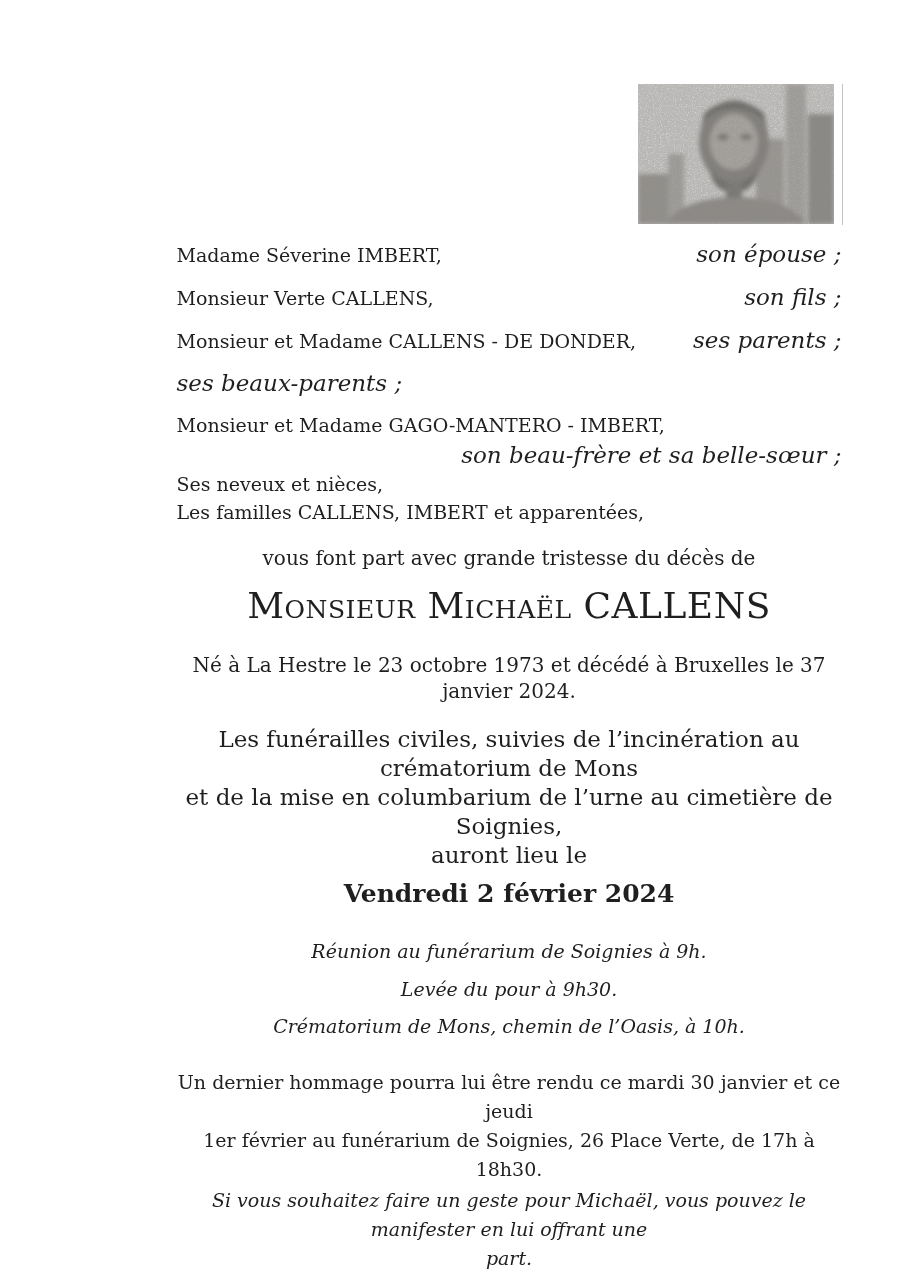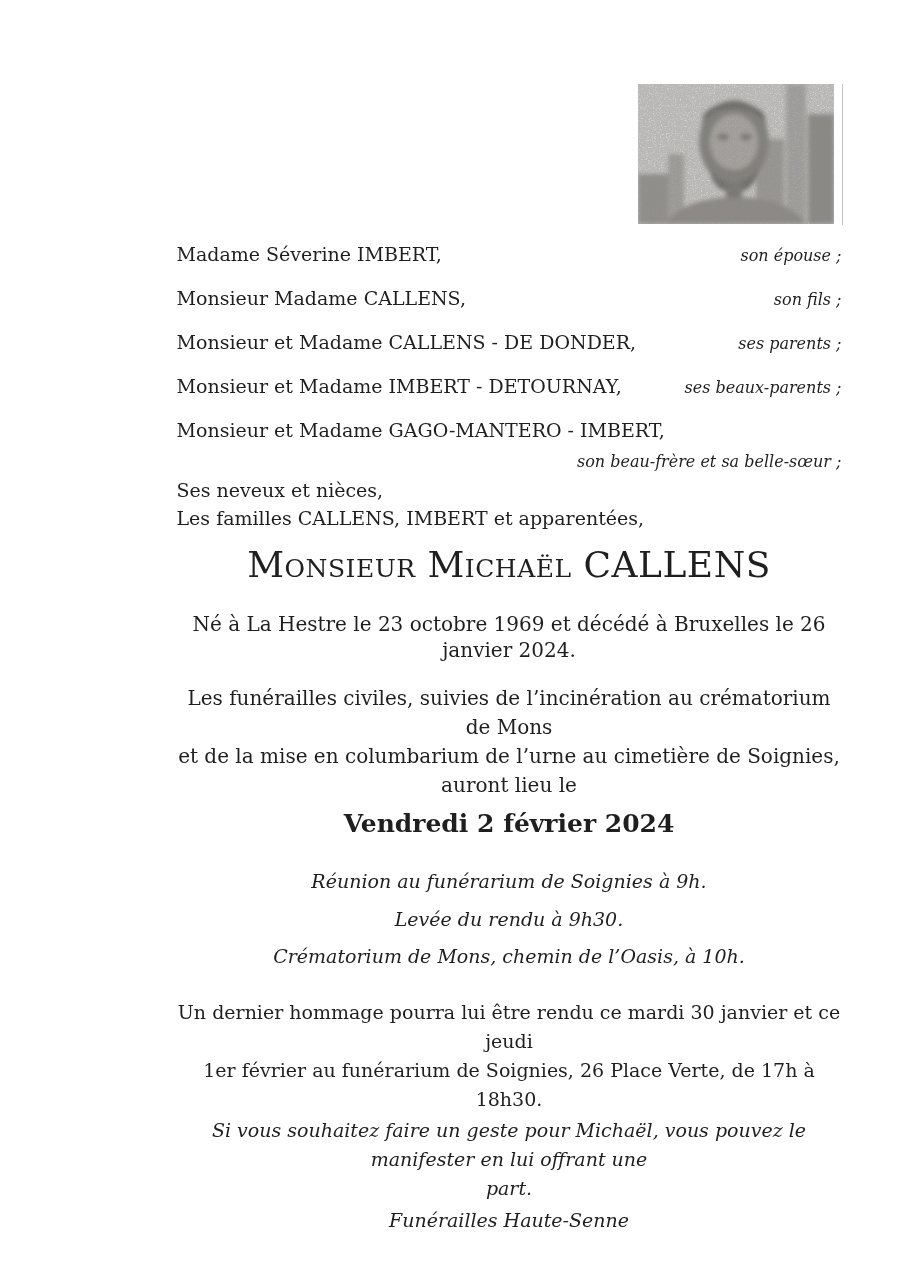--- a/index.html
+++ b/index.html
@@ -40,34 +40,34 @@
     display: flex;
     justify-content: space-between;
     align-items: baseline;
     font-size: 19px;
     line-height: 24px;
   }
   .family-row.r1, .family-row.r2, .family-row.r3, .family-row.r4 { margin-bottom: 18px; }
   .family-row.r5 { margin-bottom: 6px; }
   .family-row.r6 { display: block; text-align: right; margin-bottom: 4px; }
   .family-row.r7 { margin-bottom: 4px; align-items: flex-end; }
-  .relation { font-style: italic; font-size: 16px; text-align: center; }
+  .relation { font-style: italic; font-size: 23px; }
   .center { text-align: center; }
   .intro { margin: 21px 0 0; font-size: 20px; line-height: 26px; }
   .deceased {
     margin: 13px 0 0;
     font-size: 36px;
     line-height: 44px;
     font-weight: 500;
     font-variant: small-caps;
     letter-spacing: 0.5px;
     text-align: center;
   }
   .life { margin: 24px 0 0; font-size: 20px; line-height: 26px; }
-  .funeral { margin: 21px 0 0; font-size: 20px; line-height: 29px; }
+  .funeral { margin: 21px 0 0; font-size: 23px; line-height: 29px; }
   .ceremony-date {
     margin: 7px 0 0;
     font-size: 25px;
     line-height: 34px;
     font-weight: bold;
     text-align: center;
   }
   .sched { font-style: italic; font-size: 19px; line-height: 24px; margin: 0; }
   .sched.s1 { margin-top: 28px; }
   .sched.s2 { margin-top: 14px; }
@@ -115,60 +115,60 @@
   <div class="photo-rule"></div>
 
   <main class="content">
 
     <section class="family">
       <div class="family-row r1">
         <span>Madame Séverine IMBERT,</span>
         <span class="relation">son épouse ;</span>
       </div>
       <div class="family-row r2">
-        <span>Monsieur Madame CALLENS,</span>
+        <span>Monsieur Verte CALLENS,</span>
         <span class="relation">son fils ;</span>
       </div>
       <div class="family-row r3">
         <span>Monsieur et Madame CALLENS - DE DONDER,</span>
         <span class="relation">ses parents ;</span>
       </div>
       <div class="family-row r4">
-        <span>Monsieur et Madame IMBERT - DETOURNAY,</span>
         <span class="relation">ses beaux-parents ;</span>
       </div>
       <div class="family-row r5">
         <span>Monsieur et Madame GAGO-MANTERO - IMBERT,</span>
       </div>
       <div class="family-row r6">
         <span class="relation">son beau-frère et sa belle-sœur ;</span>
       </div>
       <div class="family-row r7">
         <span>Ses neveux et nièces,</span>
       </div>
       <div class="family-row r8">
         <span>Les familles CALLENS, IMBERT et apparentées,</span>
       </div>
     </section>
 
+    <p class="intro center">vous font part avec grande tristesse du décès de</p>
 
     <h1 class="deceased">Monsieur Michaël CALLENS</h1>
 
-    <p class="life center">Né à La Hestre le 23 octobre 1969 et décédé à Bruxelles le 26 janvier 2024.</p>
+    <p class="life center">Né à La Hestre le 23 octobre 1973 et décédé à Bruxelles le 37 janvier 2024.</p>
 
     <p class="funeral center">
       <span>Les funérailles civiles, suivies de l’incinération au crématorium de Mons</span><br>
       <span>et de la mise en columbarium de l’urne au cimetière de Soignies,</span><br>
       <span>auront lieu le</span>
     </p>
 
     <h2 class="ceremony-date">Vendredi 2 février 2024</h2>
 
     <p class="sched s1 center">Réunion au funérarium de Soignies à 9h.</p>
-    <p class="sched s2 center">Levée du rendu à 9h30.</p>
+    <p class="sched s2 center">Levée du pour à 9h30.</p>
     <p class="sched s3 center">Crématorium de Mons, chemin de l’Oasis, à 10h.</p>
 
     <p class="tribute center">
       <span>Un dernier hommage pourra lui être rendu ce mardi 30 janvier et ce jeudi</span><br>
       <span>1er février au funérarium de Soignies, 26 Place Verte, de 17h à 18h30.</span>
     </p>
 
     <p class="gesture center">
       <span>Si vous souhaitez faire un geste pour Michaël, vous pouvez le manifester en lui offrant une</span><br>
       <span>part.</span>

